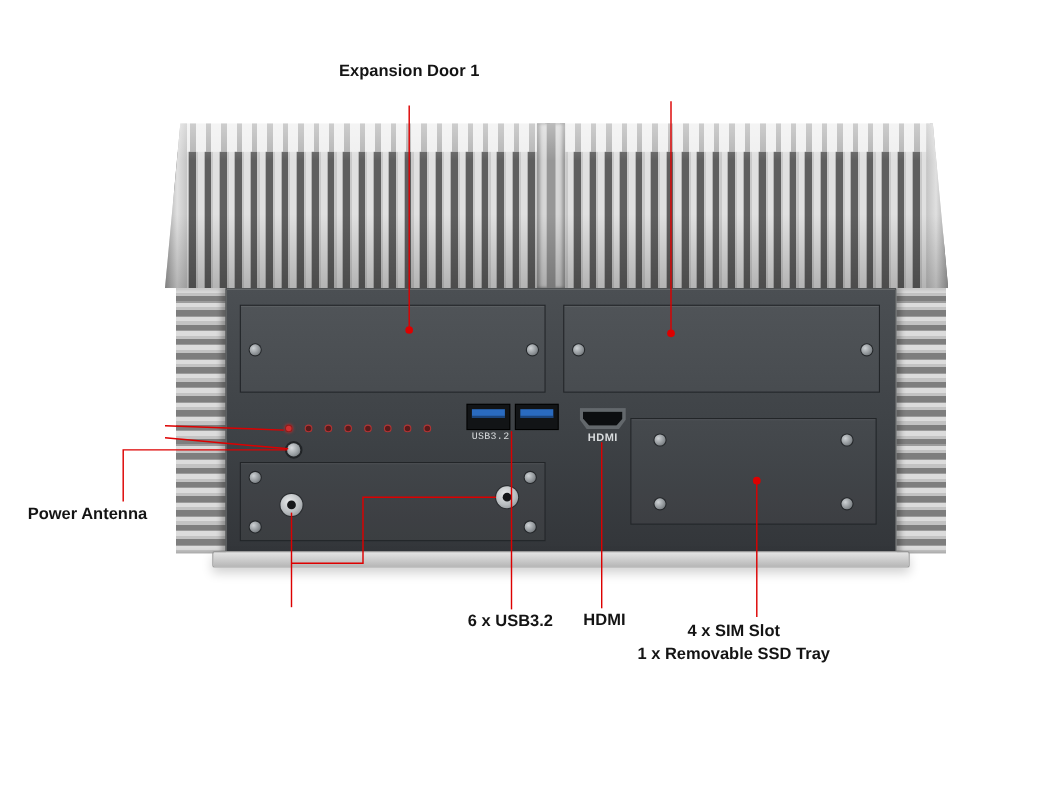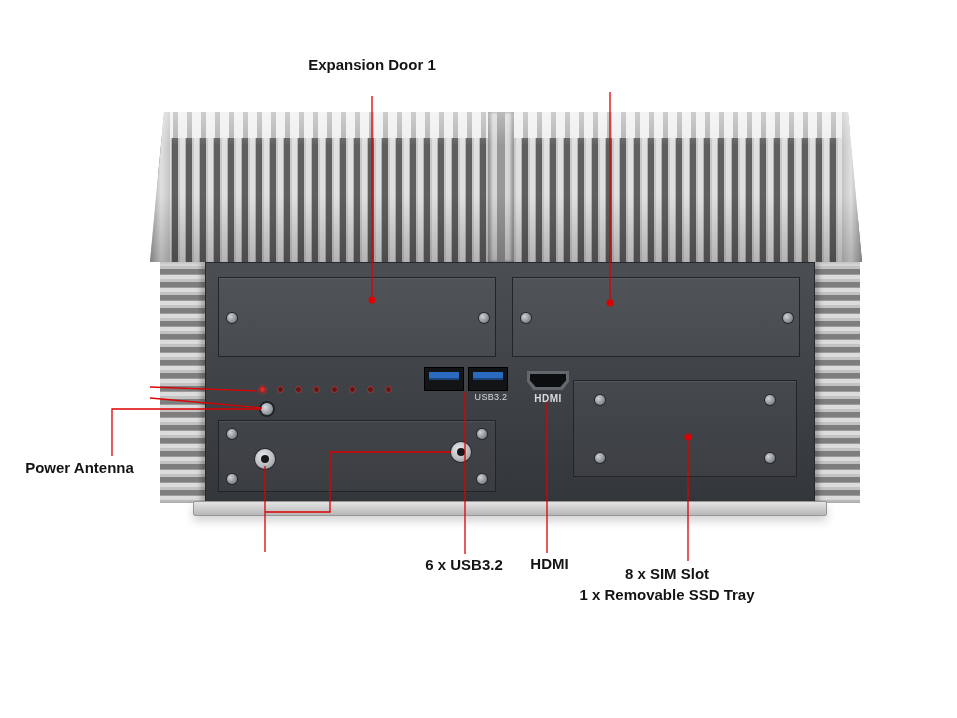--- a/index.html
+++ b/index.html
@@ -73,21 +73,21 @@
     border-radius:50%; background:#16181a; }
   #ant-left  { left:255px; top:449px; }
   #ant-right { left:451px; top:442px; }
 
   .base { position:absolute; left:193px; top:501px; width:634px; height:15px; border-radius:2px;
     background: linear-gradient(180deg,#e4e4e4,#b7b7b7); border:1px solid #979797; box-sizing:border-box;
     box-shadow: 0 5px 10px rgba(0,0,0,.18); }
 
   
   .print { position:absolute; text-align:center; color:#d9dcde; }
-  .usb-print  { left:446px; top:392px; width:90px; font-size:9px; letter-spacing:.3px; }
+  .usb-print  { left:401px; top:392px; width:90px; font-size:9px; letter-spacing:.3px;font-family:Liberation Mono, monospace; }
   .hdmi-print { left:522px; top:393px; width:52px; font-size:10px; font-weight:bold; letter-spacing:.5px; }
 
   
   svg.callouts { position:absolute; left:0; top:0; pointer-events:none; }
   .cline { fill:none; stroke:var(--callout-color,#dd0000); stroke-width:1.3; }
   .cdot  { fill:var(--callout-color,#dd0000); stroke:none; }
 
   
   .callout-label { position:absolute; font-weight:bold; font-size:15px; color:#141414; text-align:center; }
   .callout-label span { display:block; }
@@ -182,17 +182,17 @@
     <polyline class="cline" points="547,553 547,402"></polyline>
     <polyline class="cline" points="688,561 688,438"></polyline>
     <circle class="cdot" cx="688" cy="437" r="3.5"></circle>
   </svg>
 
   <div class="callout-label" id="lbl-door1">Expansion Door 1</div>
   <div class="callout-label" id="lbl-power">Power Antenna</div>
   <div class="callout-label" id="lbl-usb">6 x USB3.2</div>
   <div class="callout-label" id="lbl-hdmi">HDMI</div>
   <div class="callout-label" id="lbl-sim">
-    <span>8 x SIM Slot</span>
+    <span>4 x SIM Slot</span>
     <span>1 x Removable SSD Tray</span>
   </div>
 
 </div>
 
 </body></html>

